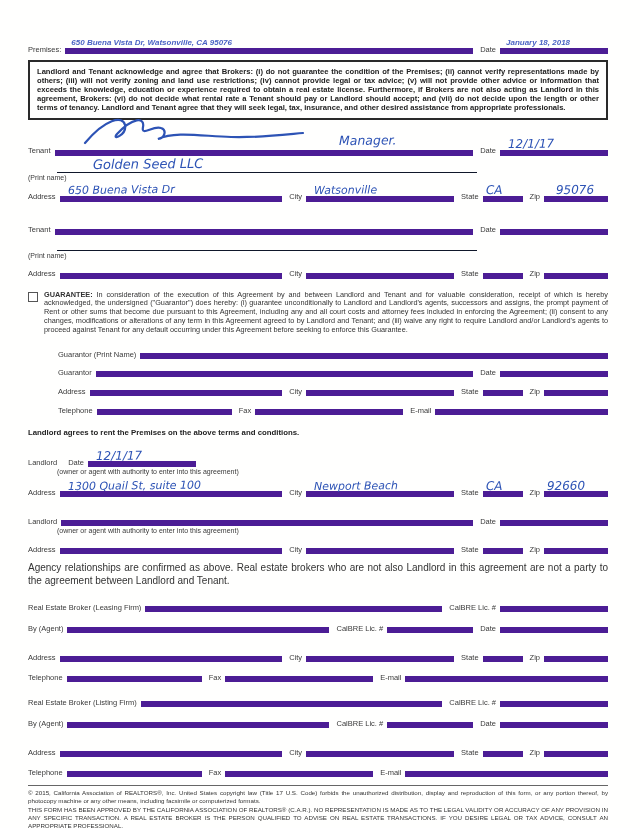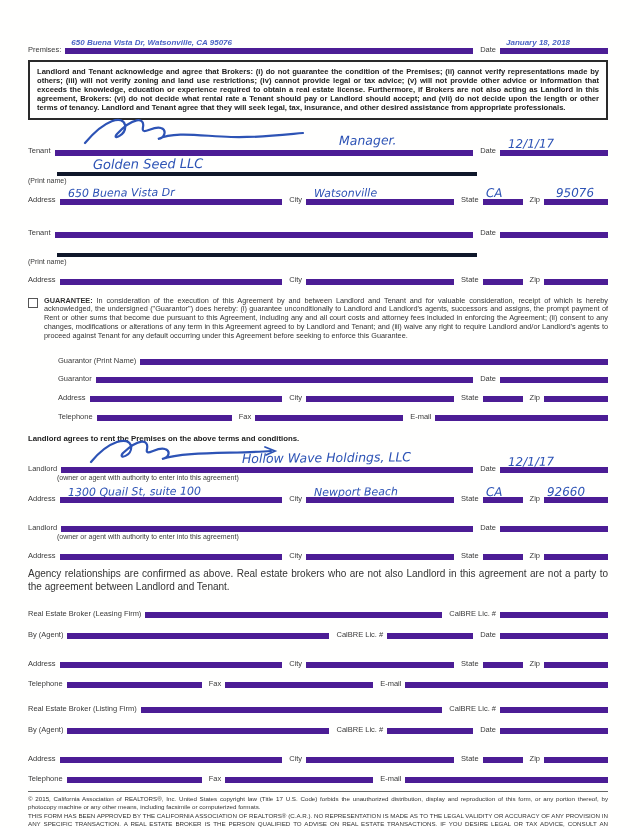--- a/index.html
+++ b/index.html
@@ -18,21 +18,21 @@
   .hw{position:absolute;bottom:-2px;left:8px;font-family:"DejaVu Sans",sans-serif;
       font-style:italic;color:#2d53b5;font-size:12px;white-space:nowrap;
       transform:rotate(-0.6deg);transform-origin:left bottom;}
   .hw.sm{font-size:11px;}
   .notice{border:2px solid #2a2a2a;margin-top:6px;padding:5px 7px;font-size:7.6px;
           font-weight:bold;text-align:justify;line-height:1.2;color:#222;}
   .sigrow{margin-top:20px;}
   .sig-svg{position:absolute;left:24px;bottom:-3px;overflow:visible;}
   .role-hw{left:68%;bottom:2px;font-size:12.5px;}
   .name-hw{left:44%;bottom:1px;font-size:12.5px;}
-  .subline{margin-left:29px;margin-top:7px;height:9px;border-bottom:4px solid #0f172a;
+  .subline{margin-left:29px;margin-top:7px;height:9px;border-bottom:1px solid #0f172a;
            width:420px;position:relative;}
   .sublbl{font-size:7px;color:#3a3a3a;margin-top:1px;}
   .guar{display:flex;margin-top:12px;}
   .chk{width:8px;height:8px;border:1px solid #555;margin:1px 6px 0 0;flex:none;background:#fff;}
   .guar-text{font-size:7.3px;text-align:justify;line-height:1.22;color:#333;}
   .indent{margin-left:30px;}
   .bheading{font-size:7.8px;font-weight:bold;color:#222;margin-top:13px;}
   .para{font-size:10px;color:#333;line-height:1.25;margin-top:8px;text-align:justify;}
   .rule{border-top:1px solid #666;margin-top:8px;}
   .fineprint{font-size:6.2px;color:#333;line-height:1.28;text-align:justify;margin-top:3px;}
@@ -166,27 +166,20 @@
       <span class="blank w140"></span>
       <span class="lbl post">Fax</span>
       <span class="blank w150"></span>
       <span class="lbl post">E-mail</span>
       <span class="blank grow"></span>
     </div>
 
     <div class="bheading">Landlord agrees to rent the Premises on the above terms and conditions.</div>
     <div class="frow" style="margin-top:14px;">
       <span class="lbl">Landlord</span>
-      <span class="blank grow">
-        <svg class="sig-svg" width="200" height="34" viewBox="0 0 200 34">
-          <path d="M6 26 C 24 4, 44 0, 46 10 C 48 20, 32 24, 38 17 C 54 2, 64 3, 62 13 C 60 22, 72 10, 80 13 C 86 15, 84 22, 77 23 C 100 15, 150 18, 186 15" fill="none" stroke="#2d53b5" stroke-width="2.2" stroke-linecap="round"></path>
-          <path d="M180 11 L190 15 L181 19" fill="none" stroke="#2d53b5" stroke-width="1.8" stroke-linecap="round"></path>
-        </svg>
-        <span class="hw name-hw">Hollow Wave Holdings, LLC</span>
-      </span>
       <span class="lbl post">Date</span>
       <span class="blank w110">
         <span class="hw">12/1/17</span>
       </span>
     </div>
     <div class="sublbl" style="margin-left:29px;">(owner or agent with authority to enter into this agreement)</div>
     <div class="frow" style="margin-top:6px;">
       <span class="lbl">Address</span>
       <span class="blank grow">
         <span class="hw sm">1300 Quail St, suite 100</span>

